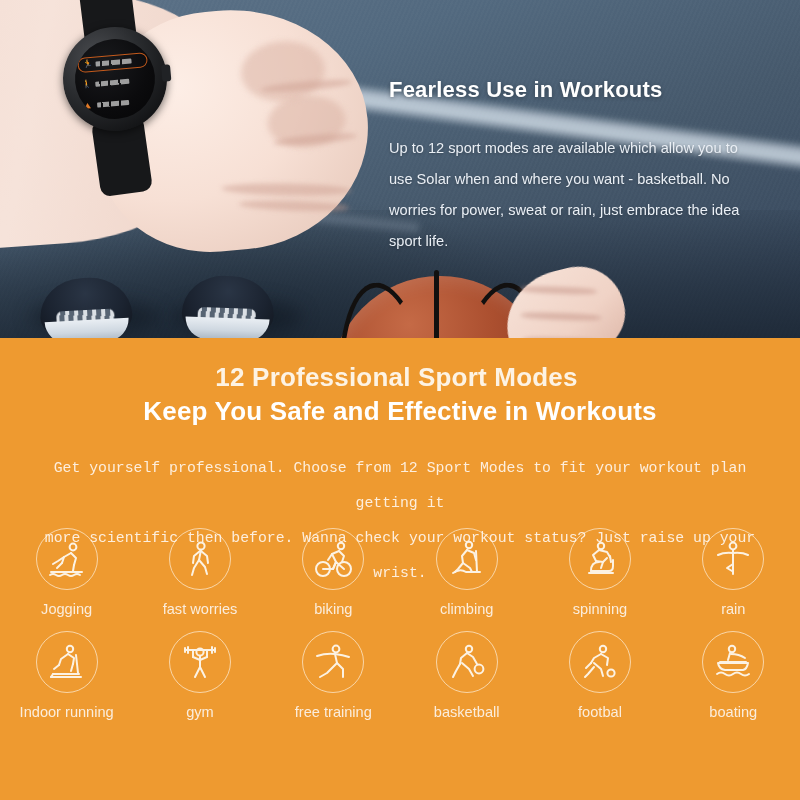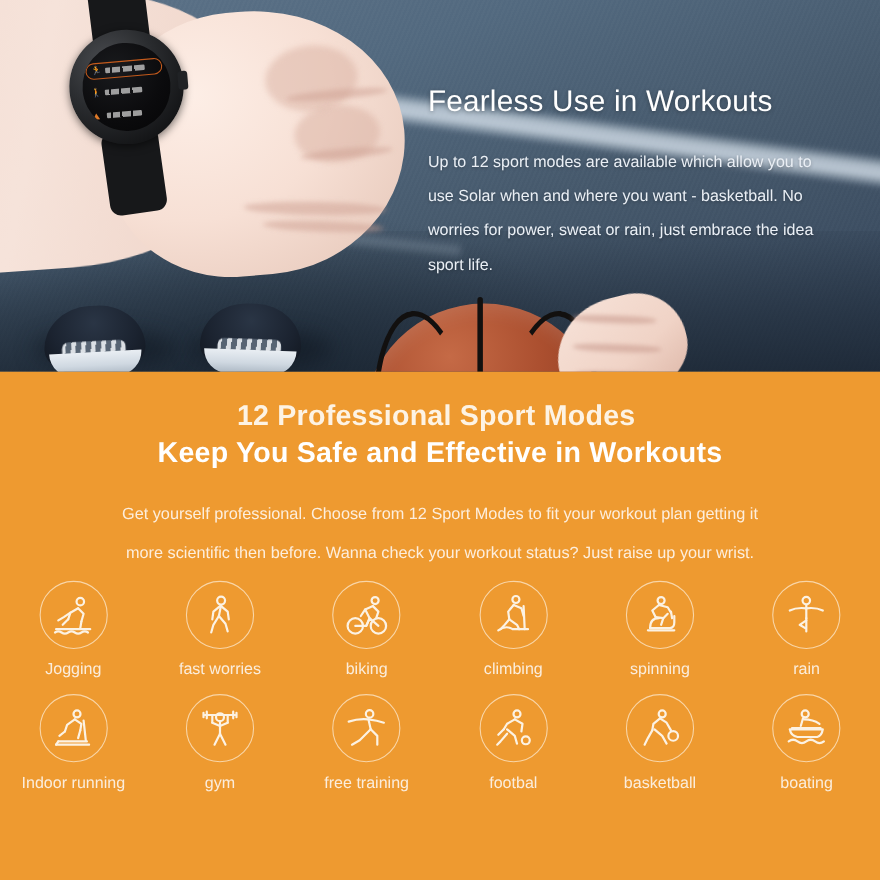--- a/index.html
+++ b/index.html
@@ -66,35 +66,35 @@
   .ball{position:absolute;left:330px;top:276px;width:220px;height:220px;border-radius:50%;
     background:radial-gradient(circle at 36% 22%,#c56a46 0%,#ab4f2f 38%,#8e3c23 72%,#6f2d18 100%);
     box-shadow:inset 0 6px 16px rgba(255,255,255,.12);}
   .seam{position:absolute;background:#12100f;border-radius:50%;}
   .fingers{position:absolute;left:505px;top:270px;width:120px;height:92px;
     background:linear-gradient(150deg,#f7e3d9 0%,#f0d3c6 60%,#dcb5a6 100%);
     border-radius:52% 40% 46% 58% / 62% 52% 48% 38%;transform:rotate(-14deg);filter:blur(.5px);}
   .finger-sep{position:absolute;background:rgba(198,152,138,.55);border-radius:40%;filter:blur(2px);}
 
   
-  .hero-title{position:absolute;left:389px;top:77px;color:#ffffff;font-size:27px;font-weight:normal;
+  .hero-title{position:absolute;left:389px;top:77px;color:#ffffff;font-size:22px;font-weight:bold;
     letter-spacing:.2px;text-shadow:0 1px 4px rgba(0,0,0,.3);}
   .hero-body{position:absolute;left:389px;top:133px;width:392px;color:#eaeff5;font-size:14.6px;
     line-height:31px;text-shadow:0 1px 3px rgba(0,0,0,.28);}
   .hero-body p{margin:0;text-align:justify;}
   .hero-body p.last{text-align:left;}
 
   
   .modes{position:absolute;left:0;top:338px;width:800px;height:462px;background:#EE9A30;}
   .modes-h1{position:absolute;left:0;top:24px;width:793px;text-align:center;
     color:#fdf3e4;font-size:26px;font-weight:bold;letter-spacing:.2px;}
   .modes-h2{position:absolute;left:0;top:58px;width:800px;text-align:center;
     color:#ffffff;font-size:26px;font-weight:bold;letter-spacing:.2px;}
   .modes-body{position:absolute;left:28px;top:113px;width:744px;text-align:center;
-    color:#fdeedd;font-size:14.8px;line-height:35px;}
+    color:#fdeedd;font-size:14.8px;line-height:35px;font-family:Liberation Mono, monospace;}
   .modes-body span{display:block;}
 
   .grid{position:absolute;left:0;top:190px;width:800px;}
   .grid-row{display:flex;width:800px;}
   .cell{width:133.33px;display:flex;flex-direction:column;align-items:center;}
   .circle{width:62px;height:62px;border-radius:50%;border:1.4px solid rgba(255,250,240,.62);
     display:flex;align-items:center;justify-content:center;box-sizing:border-box;}
   .circle svg{display:block;}
   .cell-label{margin-top:11px;color:#fbeddc;font-size:14.6px;white-space:nowrap;}
   .grid-row.second{margin-top:14px;text-align:center;}
@@ -322,49 +322,49 @@
               <path d="M25 22 L31 28 L31 36"></path>
               <path d="M25 22 L15 32 L8 36"></path>
             </svg>
           </div>
           <div class="cell-label">free training</div>
         </div>
 
         <div class="cell">
           <div class="circle">
             <svg width="42" height="42" viewBox="0 0 42 42" fill="none" stroke="#fcf2e3" stroke-width="2" stroke-linecap="round" stroke-linejoin="round">
+              <circle cx="23" cy="8" r="3.2"></circle>
+              <path d="M21 12 L15 17 L14 23"></path>
+              <path d="M21 12 L27 16 L31 23"></path>
+              <path d="M14 23 L10 30 L7 36"></path>
+              <path d="M16 22 L23 28 L27 35"></path>
+              <circle cx="33" cy="28" r="4.4"></circle>
+            </svg>
+          </div>
+          <div class="cell-label">basketball</div>
+        </div>
+
+        <div class="cell">
+          <div class="circle">
+            <svg width="42" height="42" viewBox="0 0 42 42" fill="none" stroke="#fcf2e3" stroke-width="2" stroke-linecap="round" stroke-linejoin="round">
               <circle cx="24" cy="8" r="3.2"></circle>
               <path d="M22 13 L15 17 L12 22"></path>
               <path d="M22 13 L29 17 L28 24"></path>
               <path d="M12 22 L7 27"></path>
               <path d="M15 22 L22 28 L24 35"></path>
               <path d="M15 26 L9 33 L6 36"></path>
               <circle cx="32" cy="32" r="3.6"></circle>
             </svg>
           </div>
           <div class="cell-label">footbal</div>
         </div>
 
         <div class="cell">
           <div class="circle">
             <svg width="42" height="42" viewBox="0 0 42 42" fill="none" stroke="#fcf2e3" stroke-width="2" stroke-linecap="round" stroke-linejoin="round">
-              <circle cx="23" cy="8" r="3.2"></circle>
-              <path d="M21 12 L15 17 L14 23"></path>
-              <path d="M21 12 L27 16 L31 23"></path>
-              <path d="M14 23 L10 30 L7 36"></path>
-              <path d="M16 22 L23 28 L27 35"></path>
-              <circle cx="33" cy="28" r="4.4"></circle>
-            </svg>
-          </div>
-          <div class="cell-label">basketball</div>
-        </div>
-
-        <div class="cell">
-          <div class="circle">
-            <svg width="42" height="42" viewBox="0 0 42 42" fill="none" stroke="#fcf2e3" stroke-width="2" stroke-linecap="round" stroke-linejoin="round">
               <circle cx="20" cy="8" r="3.2"></circle>
               <path d="M18 12 L16 19"></path>
               <path d="M19 13 Q27 13 33 17"></path>
               <path d="M8 21 L34 21"></path>
               <path d="M6 22 Q7 28 13 29 L31 29 Q35 28 36 22 Z"></path>
               <path d="M5 33 Q9 30 13 33 Q17 36 21 33 Q25 30 29 33 Q33 36 37 33"></path>
             </svg>
           </div>
           <div class="cell-label">boating</div>
         </div>

